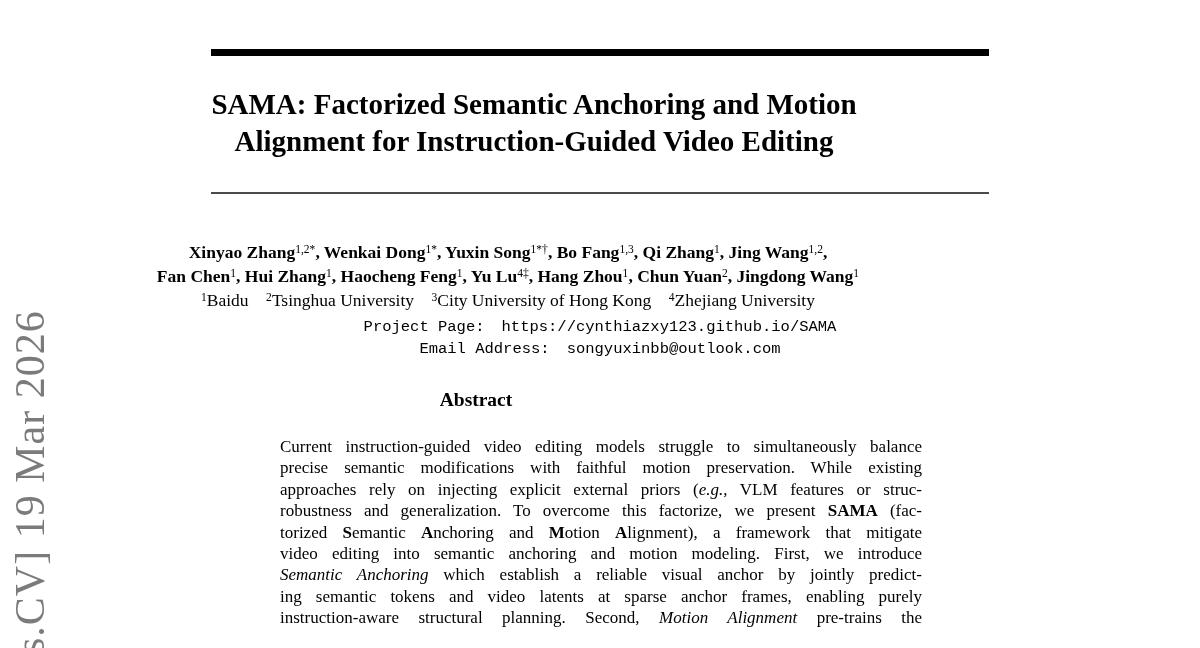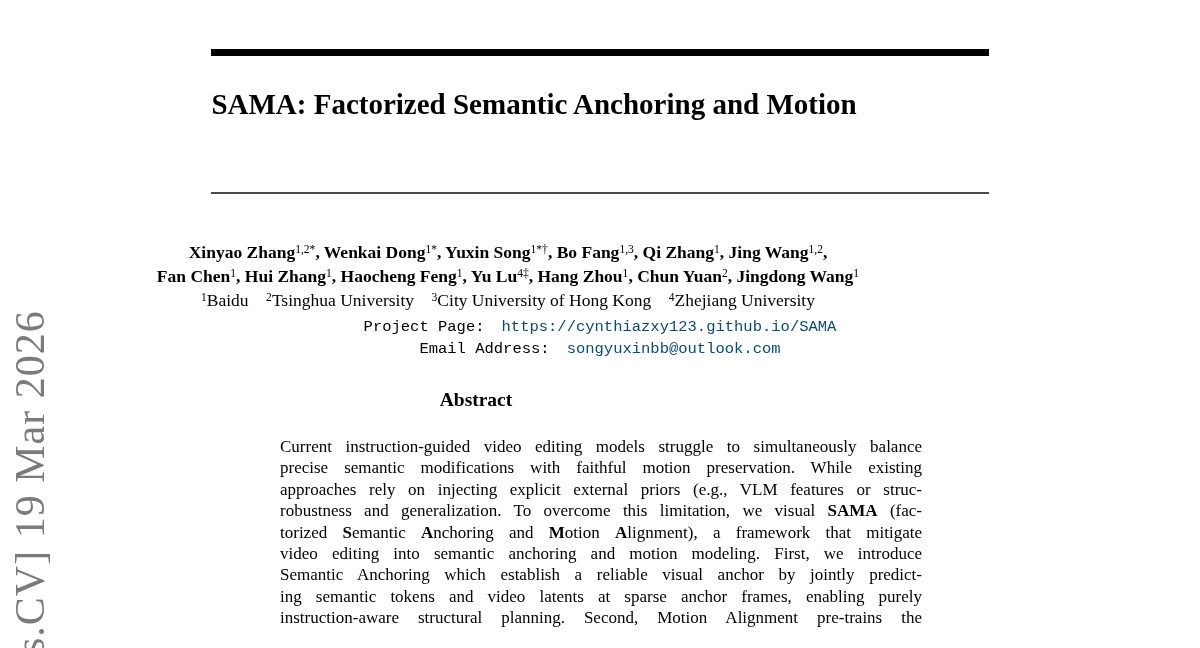--- a/index.html
+++ b/index.html
@@ -88,55 +88,56 @@
   }
   sup {
     font-size: 0.66em;
     font-weight: normal;
     line-height: 0;
     position: relative;
     top: -0.45em;
     vertical-align: baseline;
   }
   .s-b { font-weight: bold; }
-  .s-i { }
-  .link-text { color: #0c4a6e; text-decoration: none; }
+  .s-i { font-style: italic; }
+  .link-text { color: #000000; text-decoration: none; }
 </style>
 </head>
 <body>
 
 <div class="page">
 
   <div class="watermark">s.CV] 19 Mar 2026</div>
 
   <div class="rule-top"></div>
 
   <div class="title-block">
     <div>SAMA: Factorized Semantic Anchoring and Motion</div>
+    <div>Alignment for Instruction-Guided Video Editing</div>
   </div>
 
   <div class="rule-mid"></div>
 
   <div class="authors-block">
     <div class="author-line"><span class="s-b">Xinyao Zhang</span><sup>1,2*</sup><span class="s-b">, </span><span class="s-b">Wenkai Dong</span><sup>1*</sup><span class="s-b">, </span><span class="s-b">Yuxin Song</span><sup>1*†</sup><span class="s-b">, </span><span class="s-b">Bo Fang</span><sup>1,3</sup><span class="s-b">, </span><span class="s-b">Qi Zhang</span><sup>1</sup><span class="s-b">, </span><span class="s-b">Jing Wang</span><sup>1,2</sup><span class="s-b">,</span></div>
     <div class="author-line"><span class="s-b">Fan Chen</span><sup>1</sup><span class="s-b">, </span><span class="s-b">Hui Zhang</span><sup>1</sup><span class="s-b">, </span><span class="s-b">Haocheng Feng</span><sup>1</sup><span class="s-b">, </span><span class="s-b">Yu Lu</span><sup>4‡</sup><span class="s-b">, </span><span class="s-b">Hang Zhou</span><sup>1</sup><span class="s-b">, </span><span class="s-b">Chun Yuan</span><sup>2</sup><span class="s-b">, </span><span class="s-b">Jingdong Wang</span><sup>1</sup></div>
     <div class="affil-line"><sup>1</sup><span>Baidu    </span><sup>2</sup><span>Tsinghua University    </span><sup>3</sup><span>City University of Hong Kong    </span><sup>4</sup><span>Zhejiang University</span></div>
   </div>
 
   <div class="mono-line mono-project"><span>Project Page:</span><span class="mono-gap"></span><span class="link-text">https://cynthiazxy123.github.io/SAMA</span></div>
 
   <div class="mono-line mono-email"><span>Email Address:</span><span class="mono-gap"></span><span class="link-text">songyuxinbb@outlook.com</span></div>
 
   <div class="abstract-heading">Abstract</div>
 
   <div class="abstract-body">
     <div class="abstract-line"><span>Current instruction-guided video editing models struggle to simultaneously balance</span></div>
     <div class="abstract-line"><span>precise semantic modifications with faithful motion preservation. While existing</span></div>
     <div class="abstract-line"><span>approaches rely on injecting explicit external priors (</span><span class="s-i">e.g.</span><span>, VLM features or struc-</span></div>
-    <div class="abstract-line"><span>robustness and generalization. To overcome this limitation, we visual </span><span class="s-b">SAMA</span><span> (fac-</span></div>
+    <div class="abstract-line"><span>robustness and generalization. To overcome this factorize, we present </span><span class="s-b">SAMA</span><span> (fac-</span></div>
     <div class="abstract-line"><span>torized </span><span class="s-b">S</span><span>emantic </span><span class="s-b">A</span><span>nchoring and </span><span class="s-b">M</span><span>otion </span><span class="s-b">A</span><span>lignment), a framework that mitigate</span></div>
     <div class="abstract-line"><span>video editing into semantic anchoring and motion modeling. First, we introduce</span></div>
     <div class="abstract-line"><span class="s-i">Semantic Anchoring</span><span> which establish a reliable visual anchor by jointly predict-</span></div>
     <div class="abstract-line"><span>ing semantic tokens and video latents at sparse anchor frames, enabling purely</span></div>
     <div class="abstract-line"><span>instruction-aware structural planning. Second, </span><span class="s-i">Motion Alignment</span><span> pre-trains the</span></div>
   </div>
 
 </div>
 
 </body></html>

